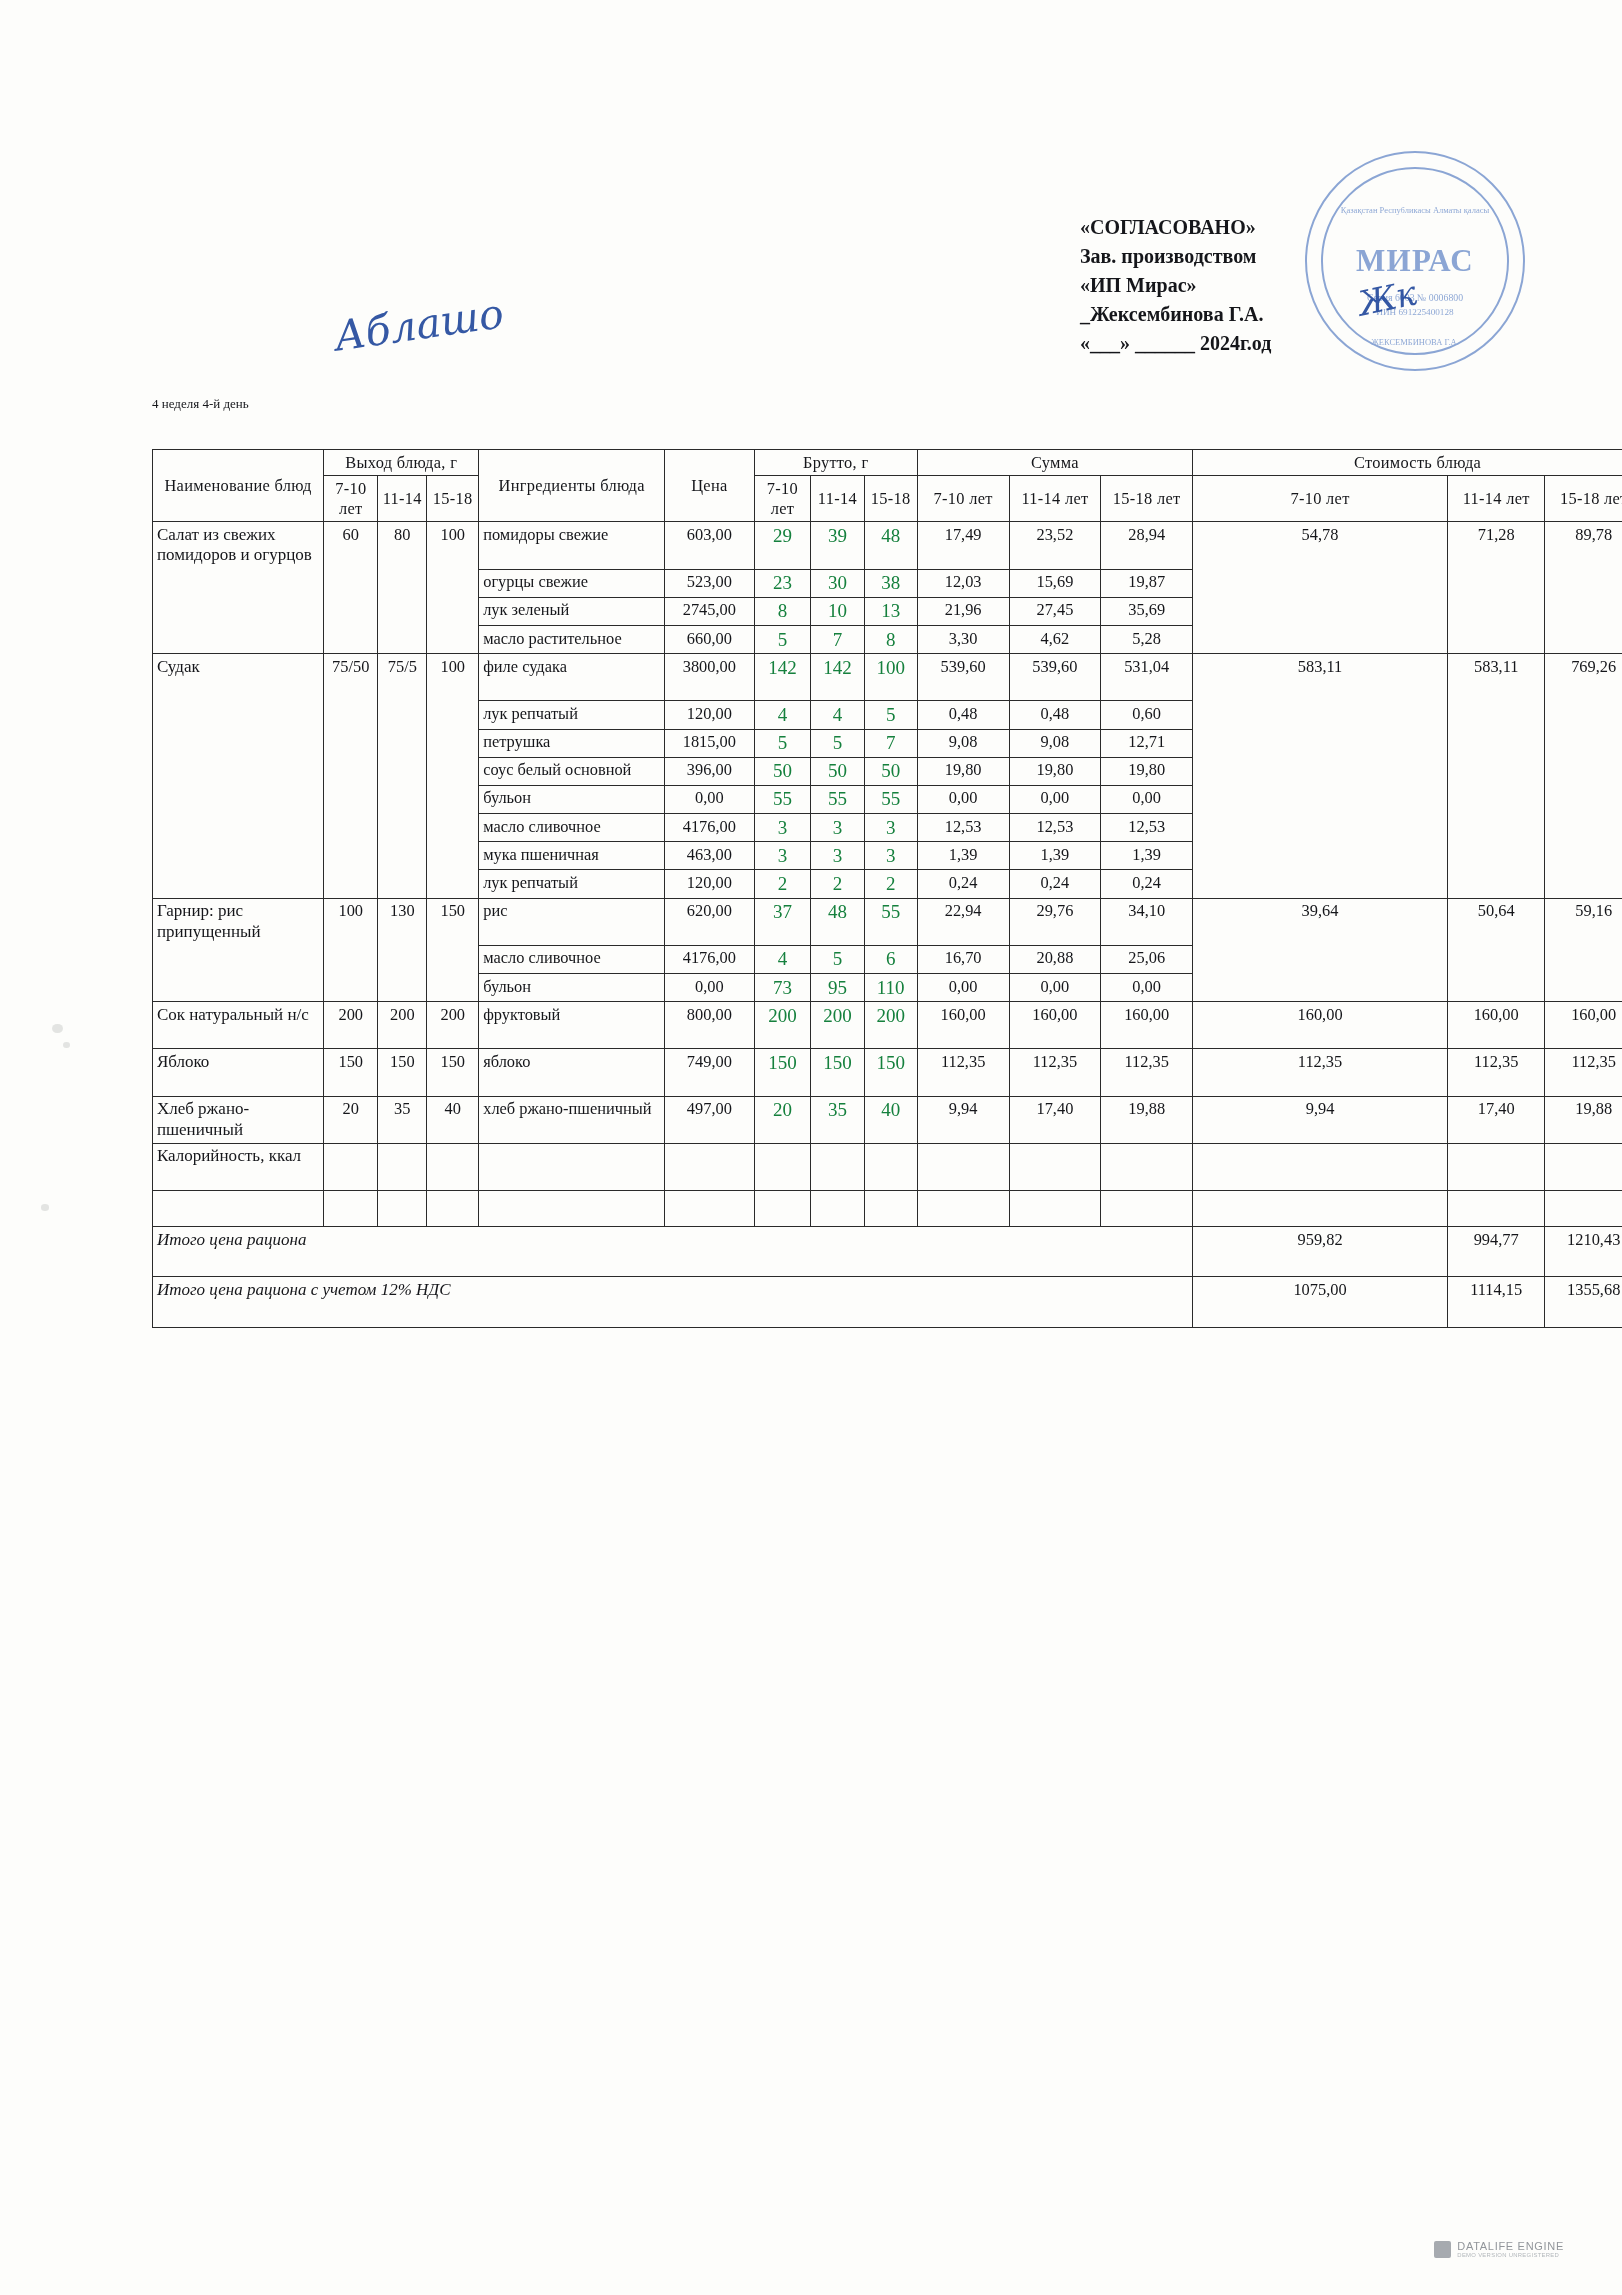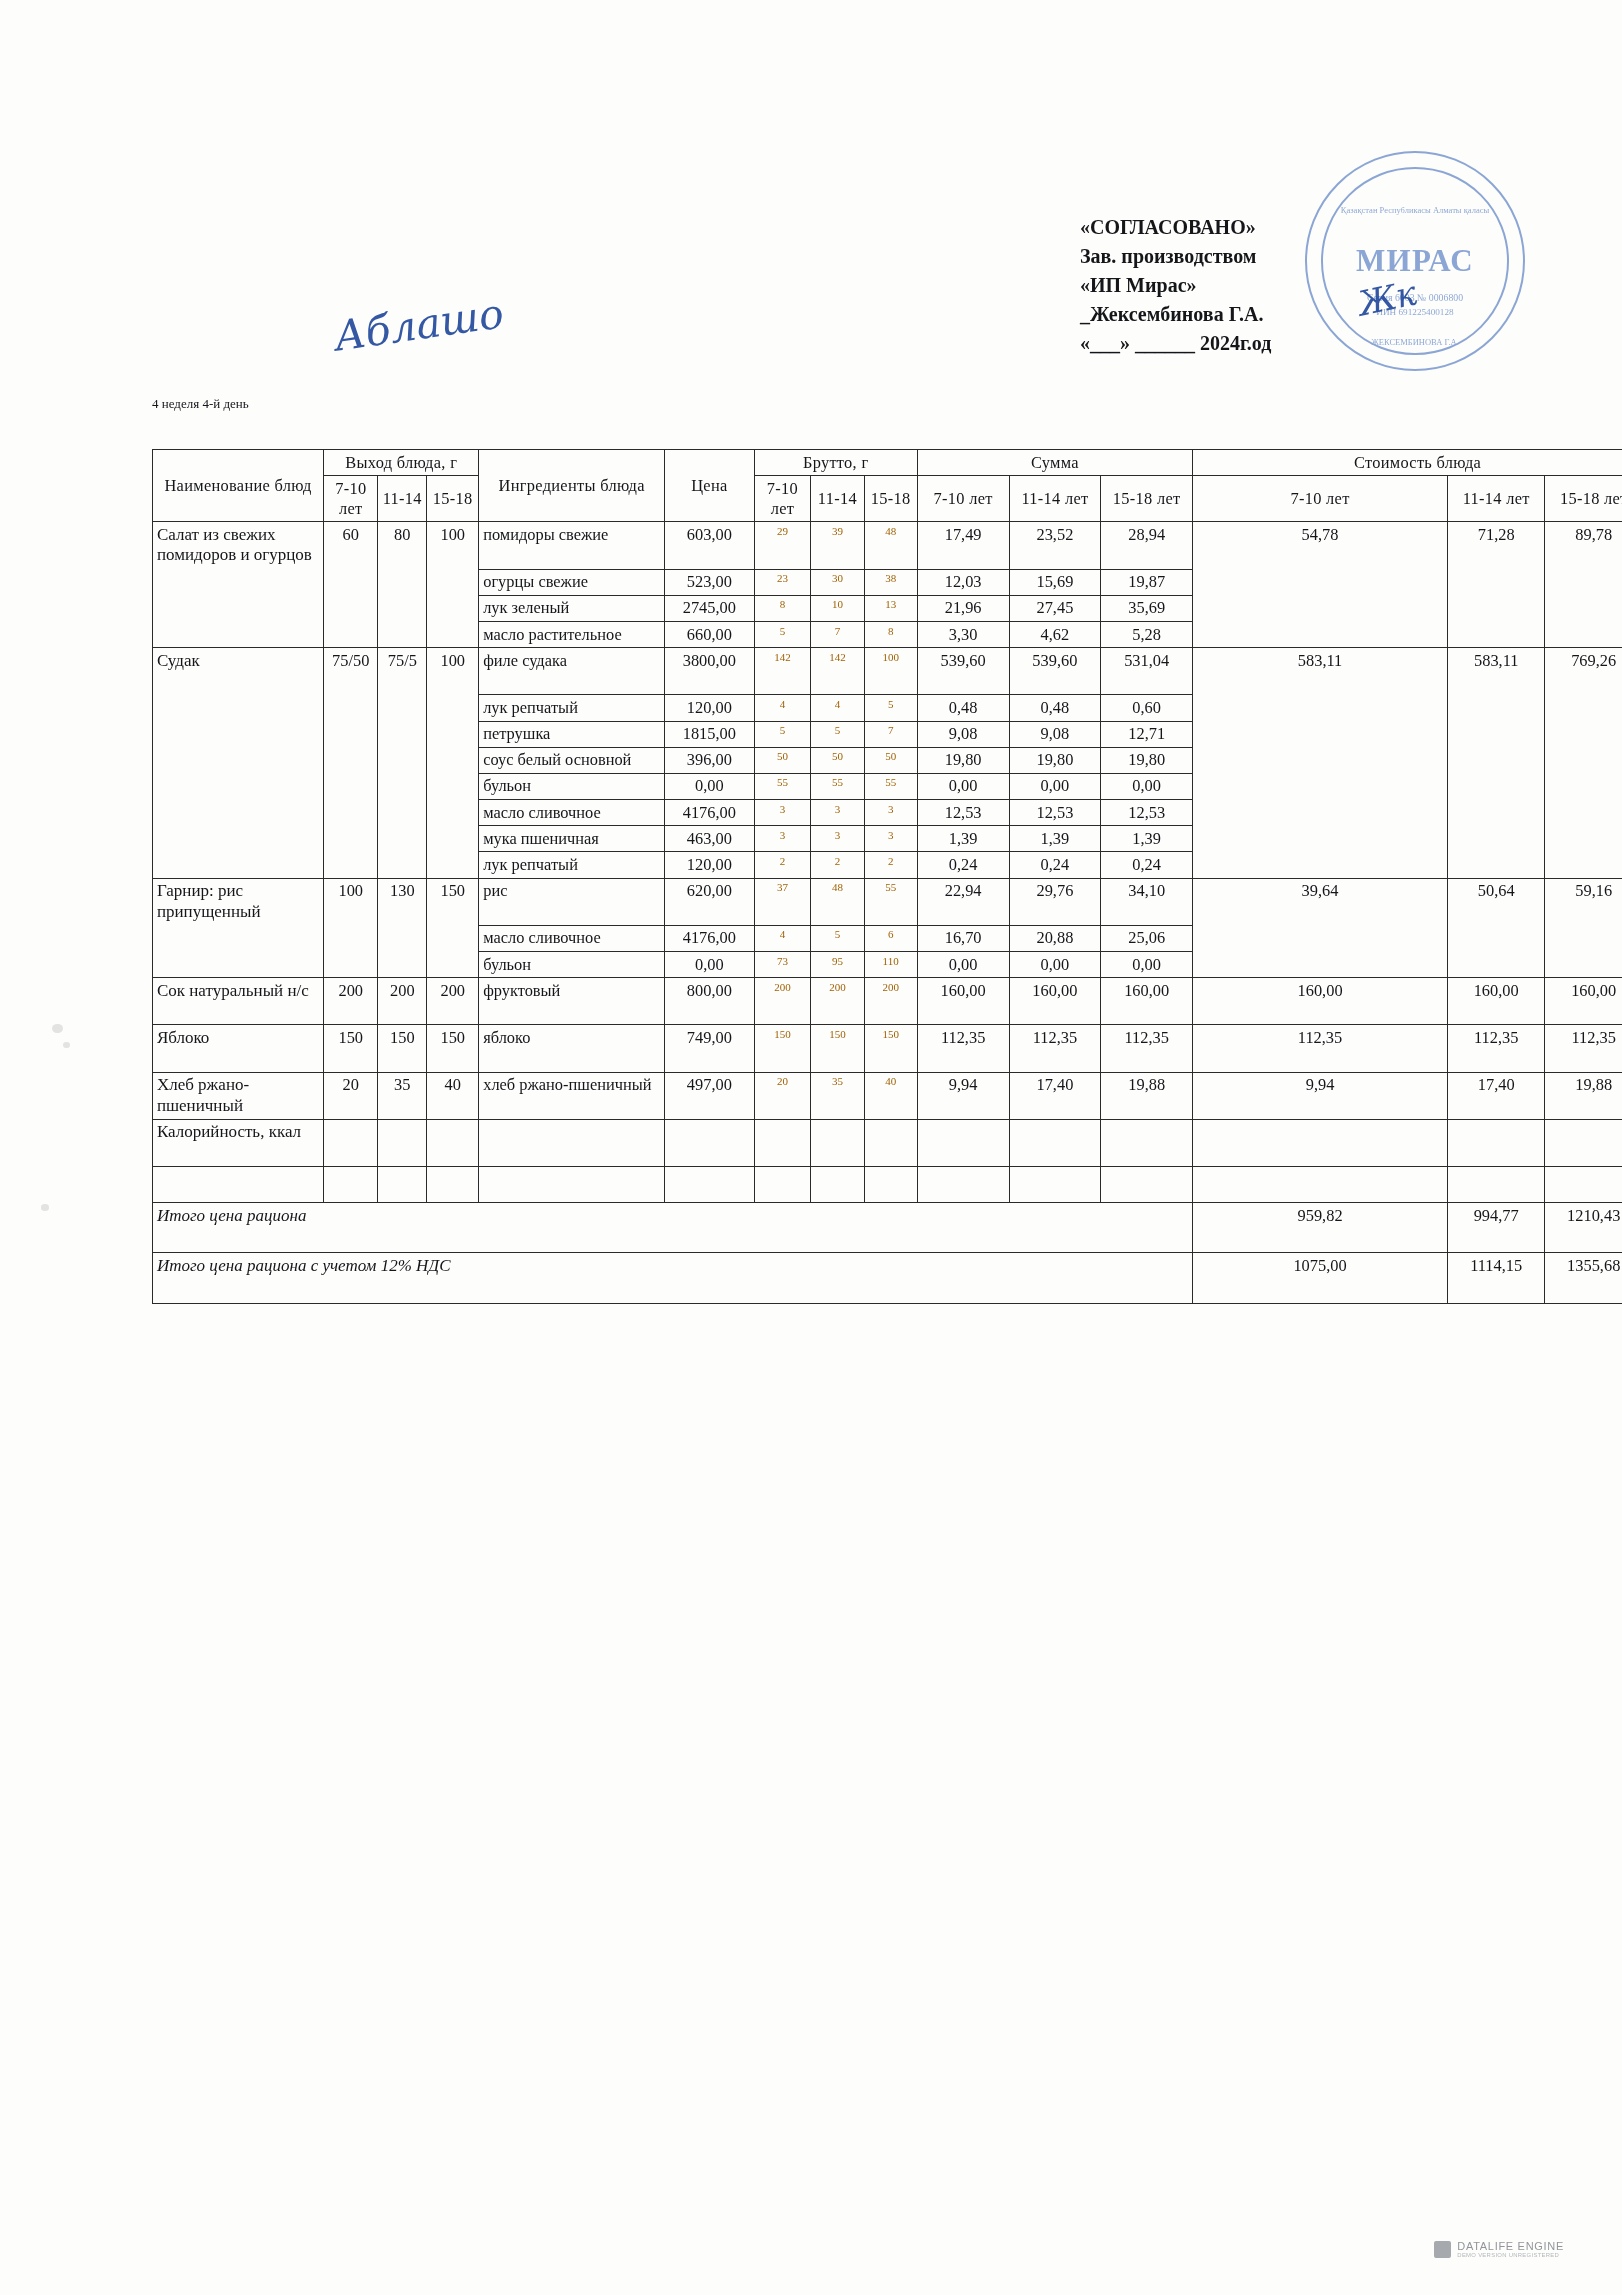--- a/index.html
+++ b/index.html
@@ -170,21 +170,21 @@
     vertical-align: top;
     font-weight: normal;
   }
   table.menu th {
     text-align: center;
     vertical-align: middle;
     font-size: 16.4px;
     letter-spacing: 0.3px;
   }
   .small { font-size: 15px; }
-  .tiny { font-size: 11px; color: #a16207; }
+  .tiny { font-size: 19px; color: #15803d; }
   .num { text-align: center; white-space: nowrap; }
   .dish { font-size: 17px; line-height: 1.2; }
   .ing { font-size: 16.4px; line-height: 1.2; }
   .ital-bold { font-style: italic; font-weight: bold; font-size: 17px; }
   .row-tall td { height: 41px; }
   .blankrow td { height: 30px; }
   .totalrow td { height: 44px; }
   
   col.c-name { width: 151px; }
   col.c-y1 { width: 48px; }

